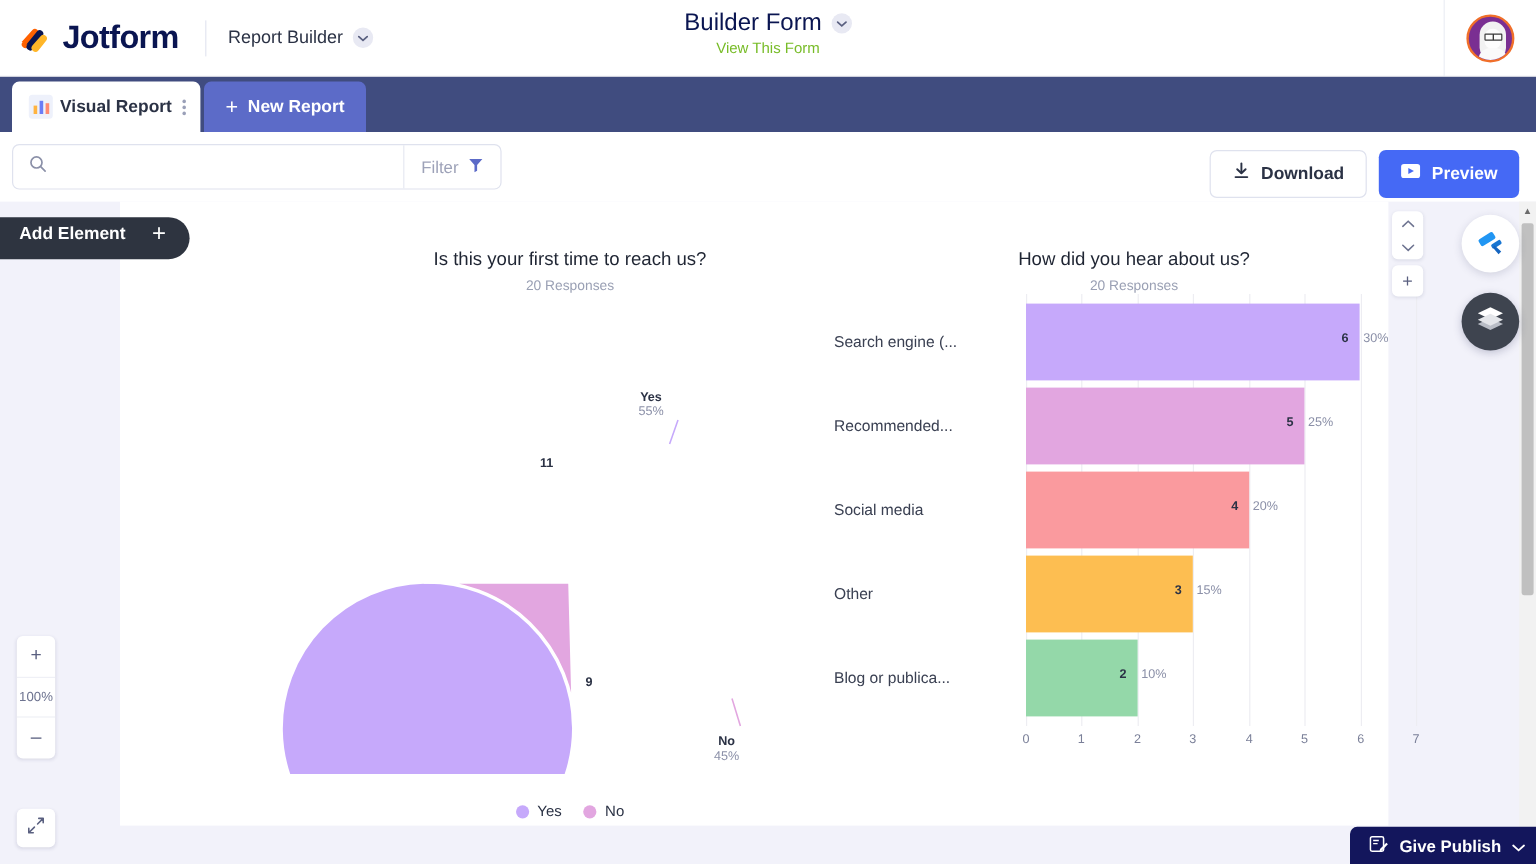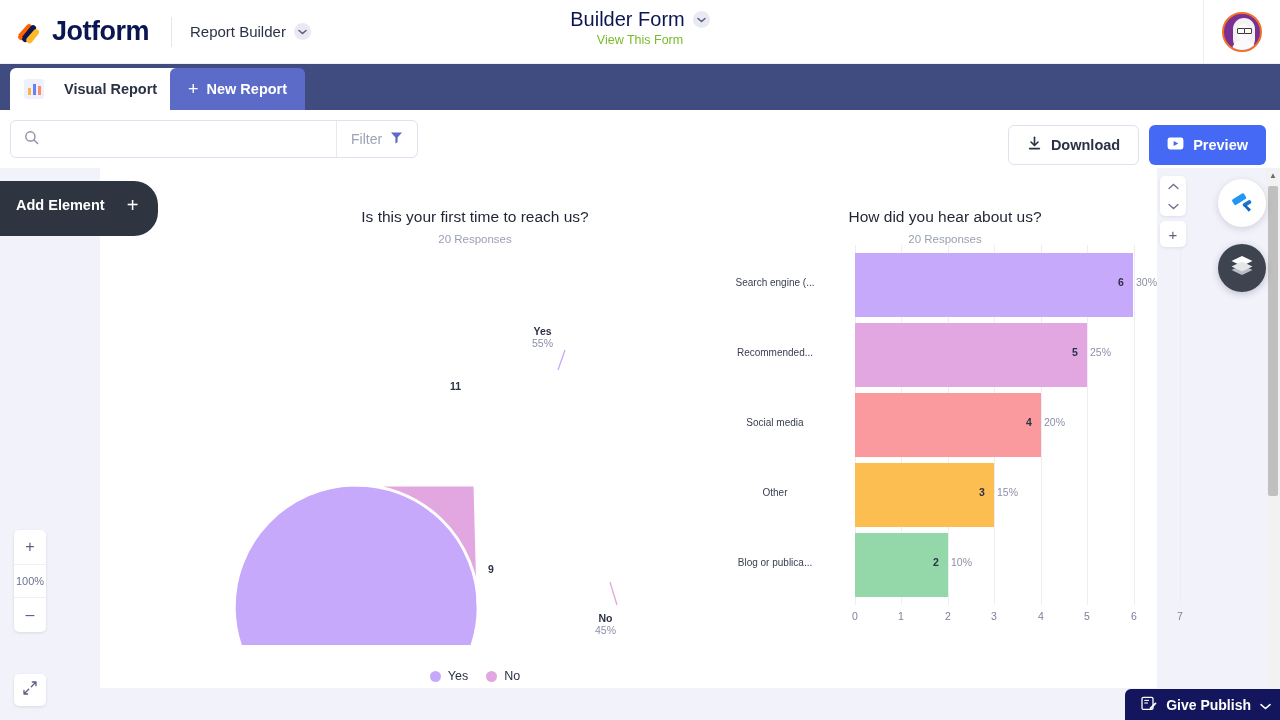--- a/index.html
+++ b/index.html
@@ -66,21 +66,21 @@
              background:#fafafa; border-radius:10px 10px 0 0; }
 
   
   .tabstrip {
     position: absolute; top: 64px; left: 0; width: 1280px; height: 46px;
     background: #404c7f;
   }
   .tab-visual {
     position: absolute; left: 10px; top: 4px; height: 42px;
     background: #fff; border-radius: 6px 6px 0 0;
-    display: flex; align-items: center; gap: 20px; padding: 0 12px 0 14px;
+    display: flex; align-items: center; gap: 6px; padding: 0 12px 0 14px;
     cursor: pointer;
   }
   .tab-icon-box {
     width: 20px; height: 20px; background: #eef1fb; border-radius: 3px;
     display: flex; align-items: flex-end; justify-content: center; gap: 2px;
     padding-bottom: 4px;
   }
   .bar-a { width: 3px; height: 7px;  background: #ffb340; }
   .bar-b { width: 3px; height: 11px; background: #6b7cf7; }
   .bar-c { width: 3px; height: 9px;  background: #ff8a73; }
@@ -132,21 +132,21 @@
   .canvas-outer {
     position: absolute; top: 168px; left: 0; width: 1280px; height: 552px;
     background: #f2f2fa;
   }
   .canvas-sheet {
     position: absolute; left: 100px; top: 0; width: 1057px; height: 520px;
     background: #fff;
   }
 
   .add-element-pill {
-    position: absolute; top: 181px; left: 0; height: 55px;
+    position: absolute; top: 181px; left: 0; height: 35px;
     background: #2e3440; color: #fff; border-radius: 0 24px 24px 0;
     display: flex; align-items: center; gap: 22px; padding: 0 20px 8px 16px;
     font-size: 14.5px; font-weight: bold; cursor: pointer; z-index: 5;
   }
   .ae-plus { font-size: 20px; font-weight: normal; line-height: 1; }
 
   
   .zoom-cluster {
     position: absolute; left: 14px; bottom: 88px; width: 32px;
     background: #fff; border-radius: 5px; box-shadow: 0 1px 3px rgba(40,45,90,.12);
@@ -215,22 +215,22 @@
   .legend-item { display: flex; align-items: center; gap: 7px; font-size: 12.5px; color: #2b3245; }
   .legend-dot { width: 11px; height: 11px; border-radius: 50%; }
 
   .lbl { position: absolute; font-size: 10.5px; }
   .lbl .n { color: #2b3245; font-weight: bold; display: block; }
   .lbl .p { color: #8b90a8; display: block; }
 
   .bar-stage { position: relative; width: 410px; height: 400px; }
   .bar-row { position: absolute; left: 0; width: 410px; height: 80px; }
   .bar-cat {
-    position: absolute; right: 295px; top: 32px; width: 160px; text-align: center;
-    font-size: 10px; color: #3a4052; white-space: nowrap; overflow: hidden;
+    position: absolute; right: 295px; top: 32px; width: 160px; text-align: left;
+    font-size: 13px; color: #3a4052; white-space: nowrap; overflow: hidden;
   }
   .bar-rect { position: absolute; left: 115px; top: 8px; height: 64px; }
   .bar-val { position: absolute; top: 31px; font-size: 10.5px; font-weight: bold; color: #2b3245; }
   .bar-pct { position: absolute; top: 31px; font-size: 10.5px; color: #8b90a8; }
   .axis-line { position: absolute; top: 0; width: 1px; background: #ededf2; }
   .axis-tick { position: absolute; font-size: 10.5px; color: #7b8099; transform: translateX(-50%); }
 </style>
 </head>
 <body>
 

